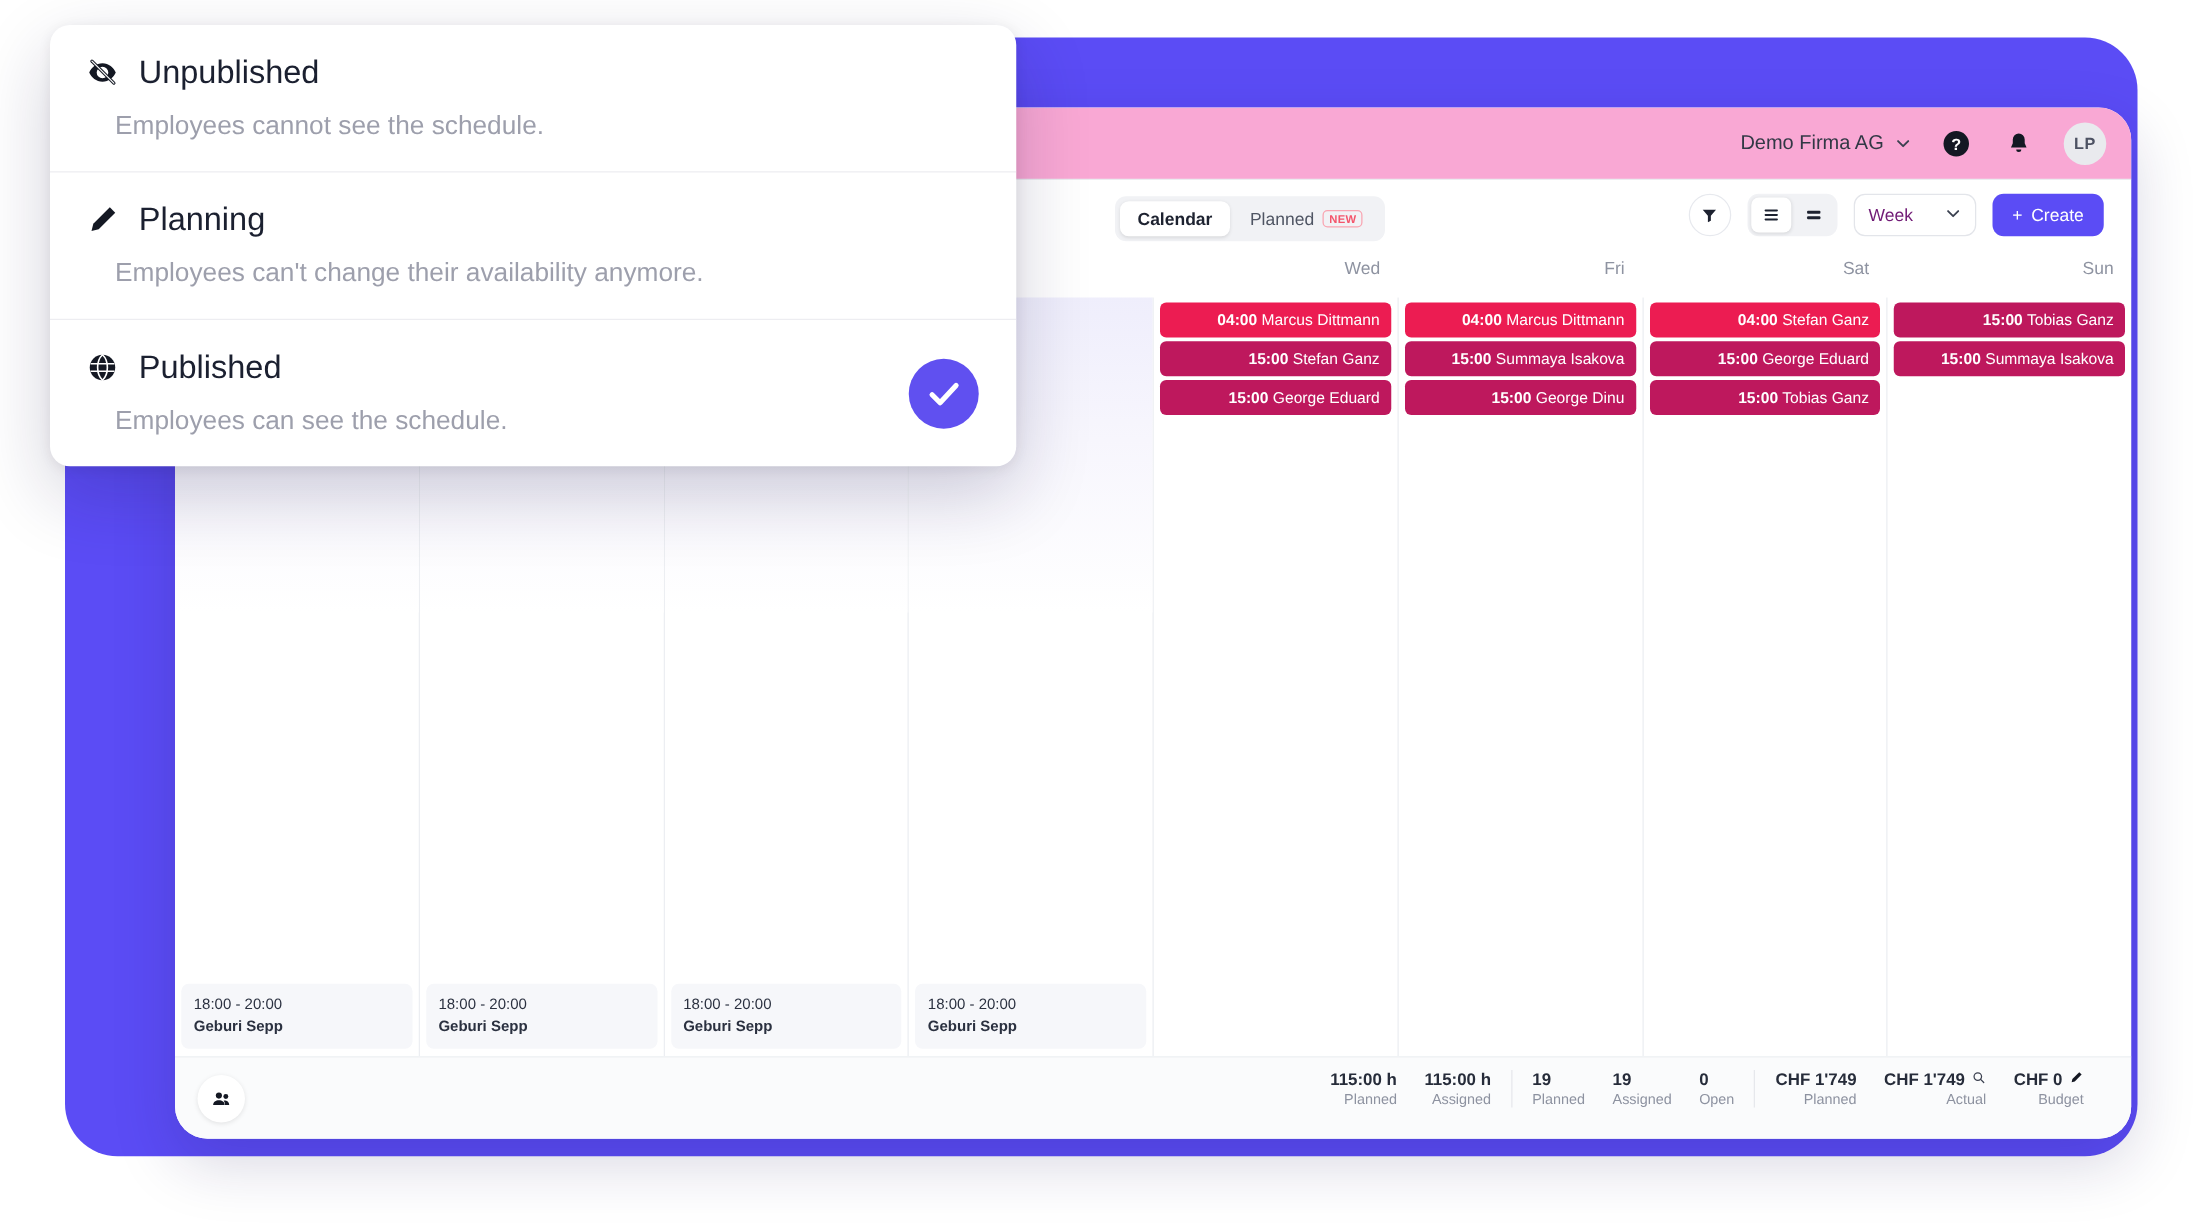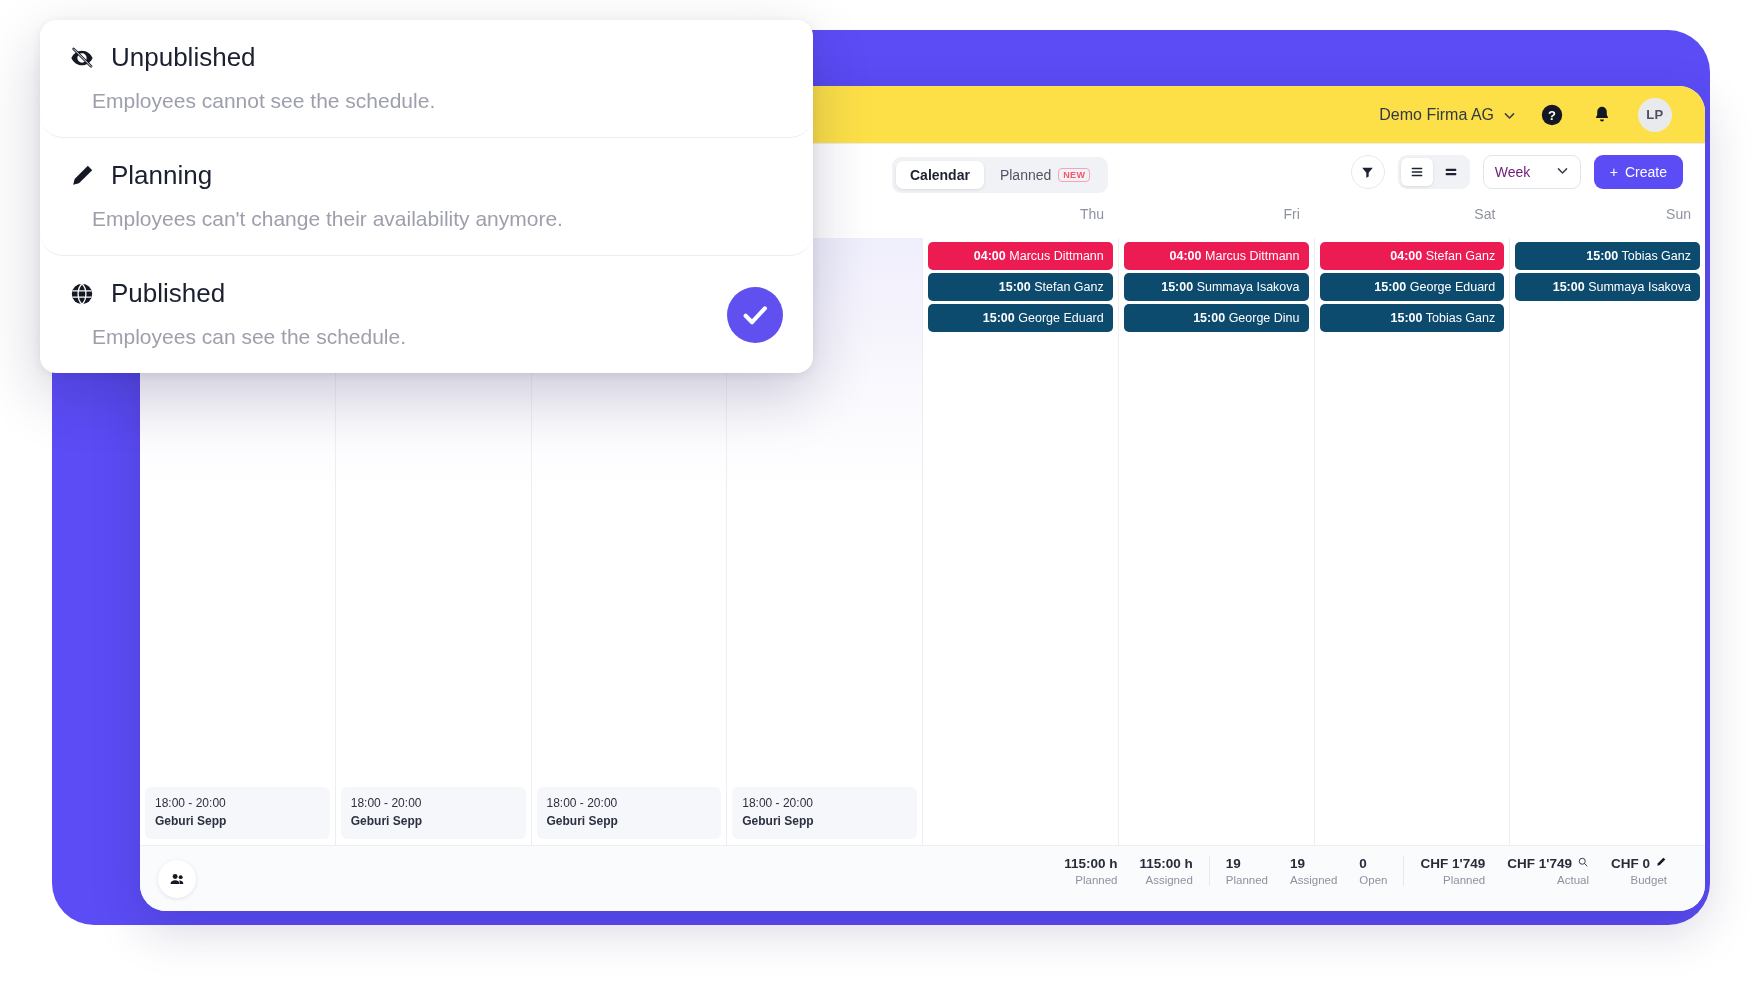--- a/index.html
+++ b/index.html
@@ -28,23 +28,23 @@
     background: #ffffff;
     border-radius: 26px 26px 26px 26px;
     overflow: hidden;
     box-shadow: 0 18px 50px rgba(30,20,90,.18);
   }
 
   
   .app-header {
     position: absolute; left: 0; top: 0;
     width: 100%; height: 58px;
-    background: #fde047;
+    background: #f9a8d4;
     display: flex; align-items: center; justify-content: flex-end;
-    padding-right: 33px; gap: 22px;
+    padding-right: 20px; gap: 22px;
     border-bottom: 1px solid #ebedf0;
   }
   .company {
     display: flex; align-items: center; gap: 9px;
     font-size: 16px; color: #323845; font-weight: 400;
   }
   .chev { width: 13px; height: 13px; }
   .hicon { width: 28px; height: 28px; display:flex; align-items:center; justify-content:center; }
   .avatar {
     width: 34px; height: 34px; border-radius: 50%;
@@ -132,21 +132,21 @@
   }
   .shift {
     position: relative; z-index:1;
     border-radius: 5px; margin-bottom: 3px;
     padding: 7px 9px;
     font-size: 12.5px; color: #fff;
     white-space: nowrap; overflow: hidden; text-overflow: ellipsis; text-align: right;
   }
   .shift .t { font-weight: 700; }
   .shift.red { background: #ec1c52; }
-  .shift.orange { background: #0c4a6e; }
+  .shift.orange { background: #be185d; }
 
   
   .bottomcard {
     position: absolute; left: 5px; right: 5px; bottom: 6px;
     background:#f6f7fa; border-radius: 6px;
     padding: 8px 10px 9px 10px;
     font-size: 12px; color:#2b3140; line-height: 1.45;
     z-index: 2;
   }
   .bottomcard .nm { font-weight: 600; }
@@ -182,21 +182,20 @@
     background: #ffffff;
     border-radius: 16px;
     box-shadow: 0 22px 60px rgba(25,20,70,.20), 0 2px 10px rgba(0,0,0,.07);
     overflow: hidden;
     z-index: 40;
   }
   .dd-item {
     position: relative;
     padding: 22px 28px 24px 28px;
     border-bottom: 1px solid #ededf1;
-    border-radius: 23px;
   }
   .dd-item:last-child { border-bottom: none; }
   .dd-head { display:flex; align-items:center; gap: 16px; }
   .dd-title { font-size: 26px; color:#1b2030; font-weight: 500; }
   .dd-desc { font-size: 21px; color:#9d9fac; margin-top: 16px; margin-left: 24px; font-weight: 400; }
   .dd-check {
     position:absolute; right: 30px; top: 50%; transform: translateY(-50%);
     width: 56px; height: 56px; border-radius: 50%;
     background:#6050f0; display:flex; align-items:center; justify-content:center;
   }
@@ -282,21 +281,21 @@
         </div>
       </div>
     </div>
 
     <div class="cal">
       <div class="daybar">
         <div class="daycell"></div>
         <div class="daycell"></div>
         <div class="daycell"></div>
         <div class="daycell"></div>
-        <div class="daycell">Thu</div>
+        <div class="daycell">Wed</div>
         <div class="daycell">Fri</div>
         <div class="daycell">Sat</div>
         <div class="daycell">Sun</div>
       </div>
 
       <div class="colwrap">
 
         <div class="col tint">
           <div class="bottomcard">
             <div>18:00 - 20:00</div>

